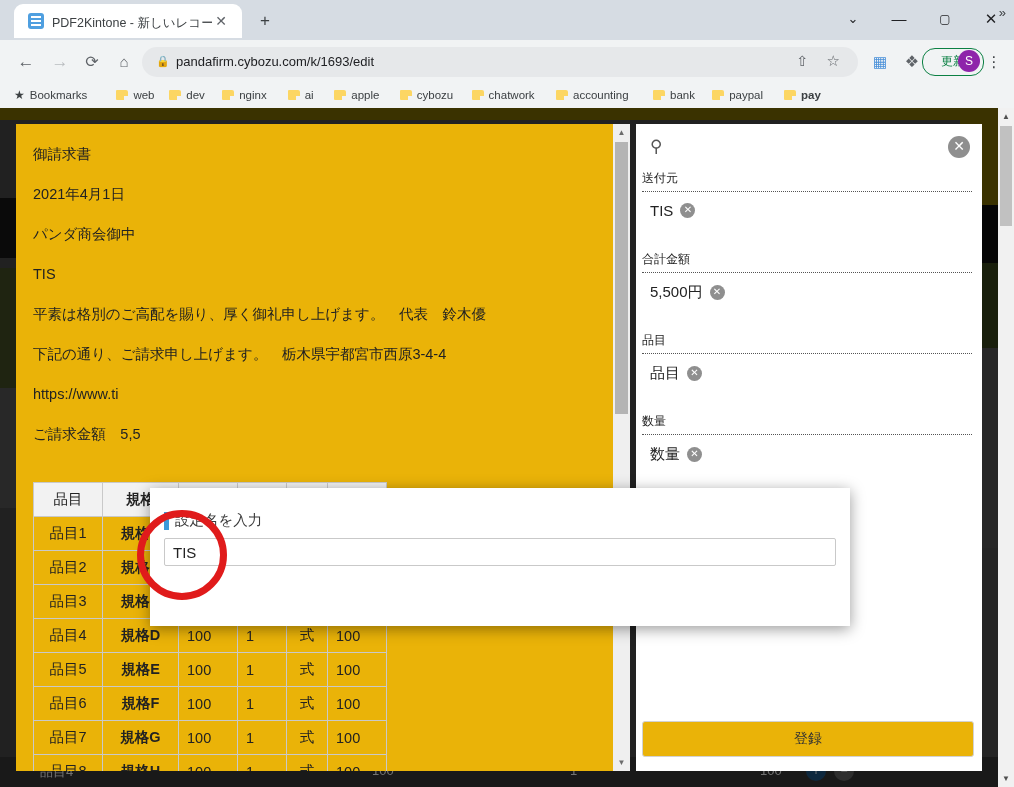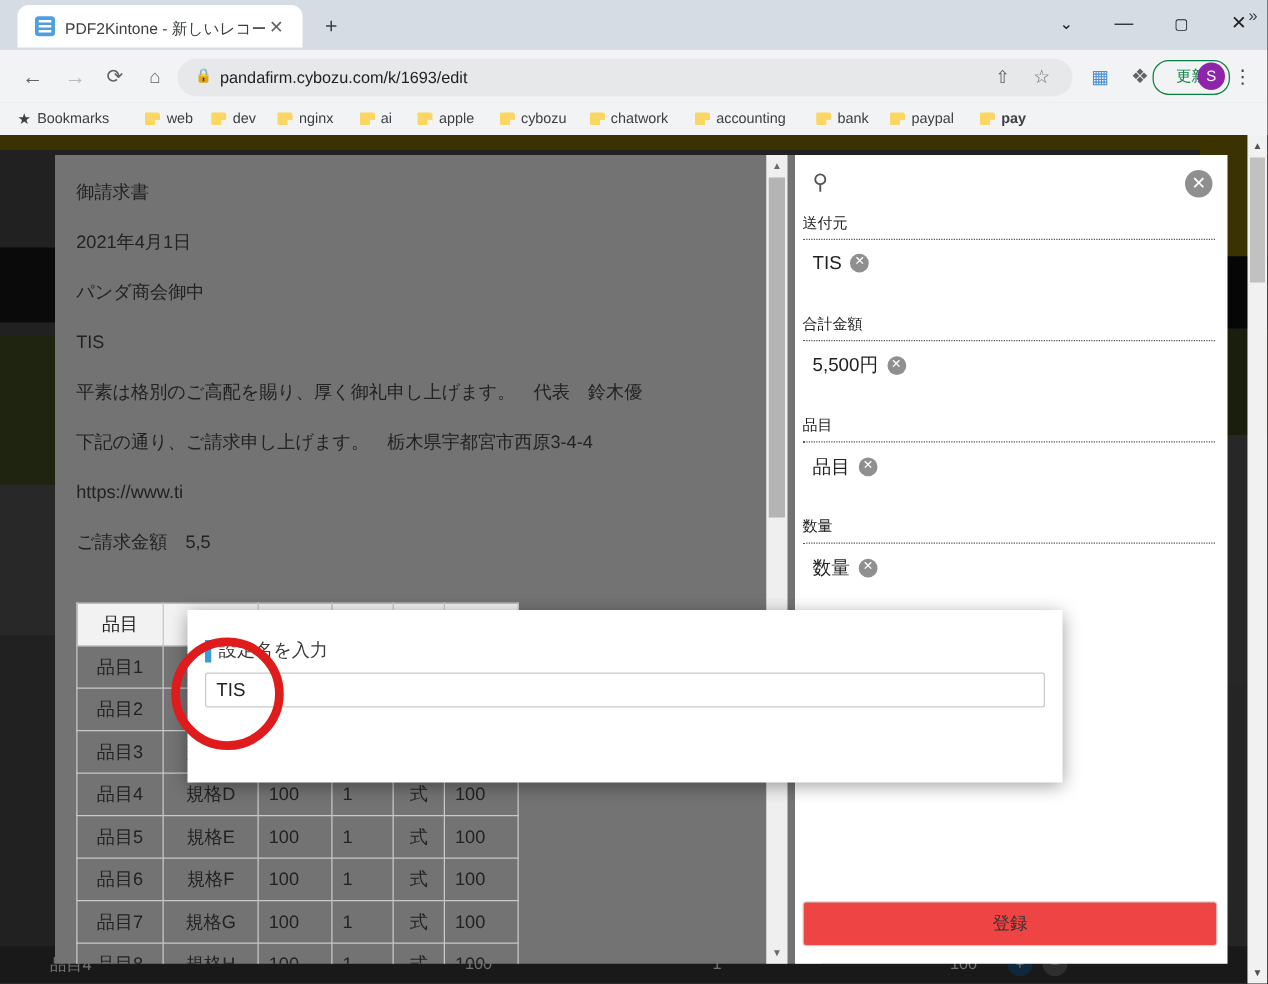--- a/index.html
+++ b/index.html
@@ -107,30 +107,30 @@
   #pagescroll .arrD{bottom:0;}
   #pagescroll .thumb{position:absolute;left:2px;top:18px;width:12px;height:100px;
     background:#c1c1c1;cursor:pointer;}
 
   
   #dim{position:absolute;left:0;top:0;width:998px;height:679px;background:rgba(0,0,0,0.45);}
 
   
   #docpanel{
     position:absolute;left:16px;top:16px;width:613px;height:647px;
-    background:#737373;overflow:hidden;margin-left:28px;
+    background:#eab308;overflow:hidden;
   }
   #doctext{position:absolute;left:17px;top:10px;width:580px;}
   #doctext .line{font-size:14.5px;color:#222;line-height:40px;white-space:pre;}
   #invtable{position:absolute;left:17px;top:358px;border-collapse:collapse;}
   #invtable td,#invtable th{border:1px solid #c9c9c9;font-size:14.5px;color:#222;
     font-weight:normal;padding:0;height:33px;text-align:center;}
   #invtable th{background:#f2f2f2;}
   #invtable .c0{width:68px;}
-  #invtable .c1{width:75px;}
+  #invtable .c1{width:75px;font-weight:bold;}
   #invtable .c2{width:50px;}
   #invtable .c3{width:40px;}
   #invtable .c4{width:40px;}
   #invtable .c5{width:50px;}
   #invtable td.num{text-align:left;padding-left:8px;}
   
   #docscroll{position:absolute;left:613px;top:16px;width:17px;height:647px;background:#efefef;}
   #docscroll .arrU,#docscroll .arrD{position:absolute;left:0;width:17px;height:17px;
     text-align:center;font-size:8px;color:#6b6b6b;line-height:17px;cursor:pointer;}
   #docscroll .arrU{top:0;}
@@ -148,21 +148,21 @@
   #side-close{position:absolute;right:12px;top:12px;width:22px;height:22px;
     border-radius:50%;background:#8f8f8f;color:#fff;font-size:14px;text-align:center;
     line-height:21px;cursor:pointer;}
   .sgroup{position:absolute;left:6px;width:330px;}
   .sgroup .glabel{font-size:12px;color:#222;padding:0 0 4px 0;}
   .sgroup .gline{border-bottom:1px dotted #555;}
   .sgroup .gval{font-size:15px;color:#222;padding:10px 0 0 8px;display:flex;align-items:center;}
   .chipx{display:inline-block;width:15px;height:15px;border-radius:50%;background:#8f8f8f;
     color:#fff;font-size:10px;text-align:center;line-height:14px;margin-left:7px;cursor:pointer;}
   #side-submit{position:absolute;left:6px;bottom:14px;width:330px;height:34px;
-    background:#ef4444;border:1px solid #d2d2d2;border-radius:3px;color:#333;
+    background:#eab308;border:1px solid #d2d2d2;border-radius:3px;color:#333;
     font-size:14px;text-align:center;line-height:33px;cursor:pointer;}
 
   
   #bottomstrip{position:absolute;left:0;bottom:0;width:998px;height:30px;background:#2f2f2f;}
   #bottomstrip .cell{position:absolute;top:6px;font-size:13px;color:#cfcfcf;}
   #bs-a{left:40px;}
   #bs-b{left:372px;}
   #bs-c{left:570px;}
   #bs-d{left:760px;}
   #bs-plus{position:absolute;left:806px;top:4px;width:20px;height:20px;border-radius:50%;

